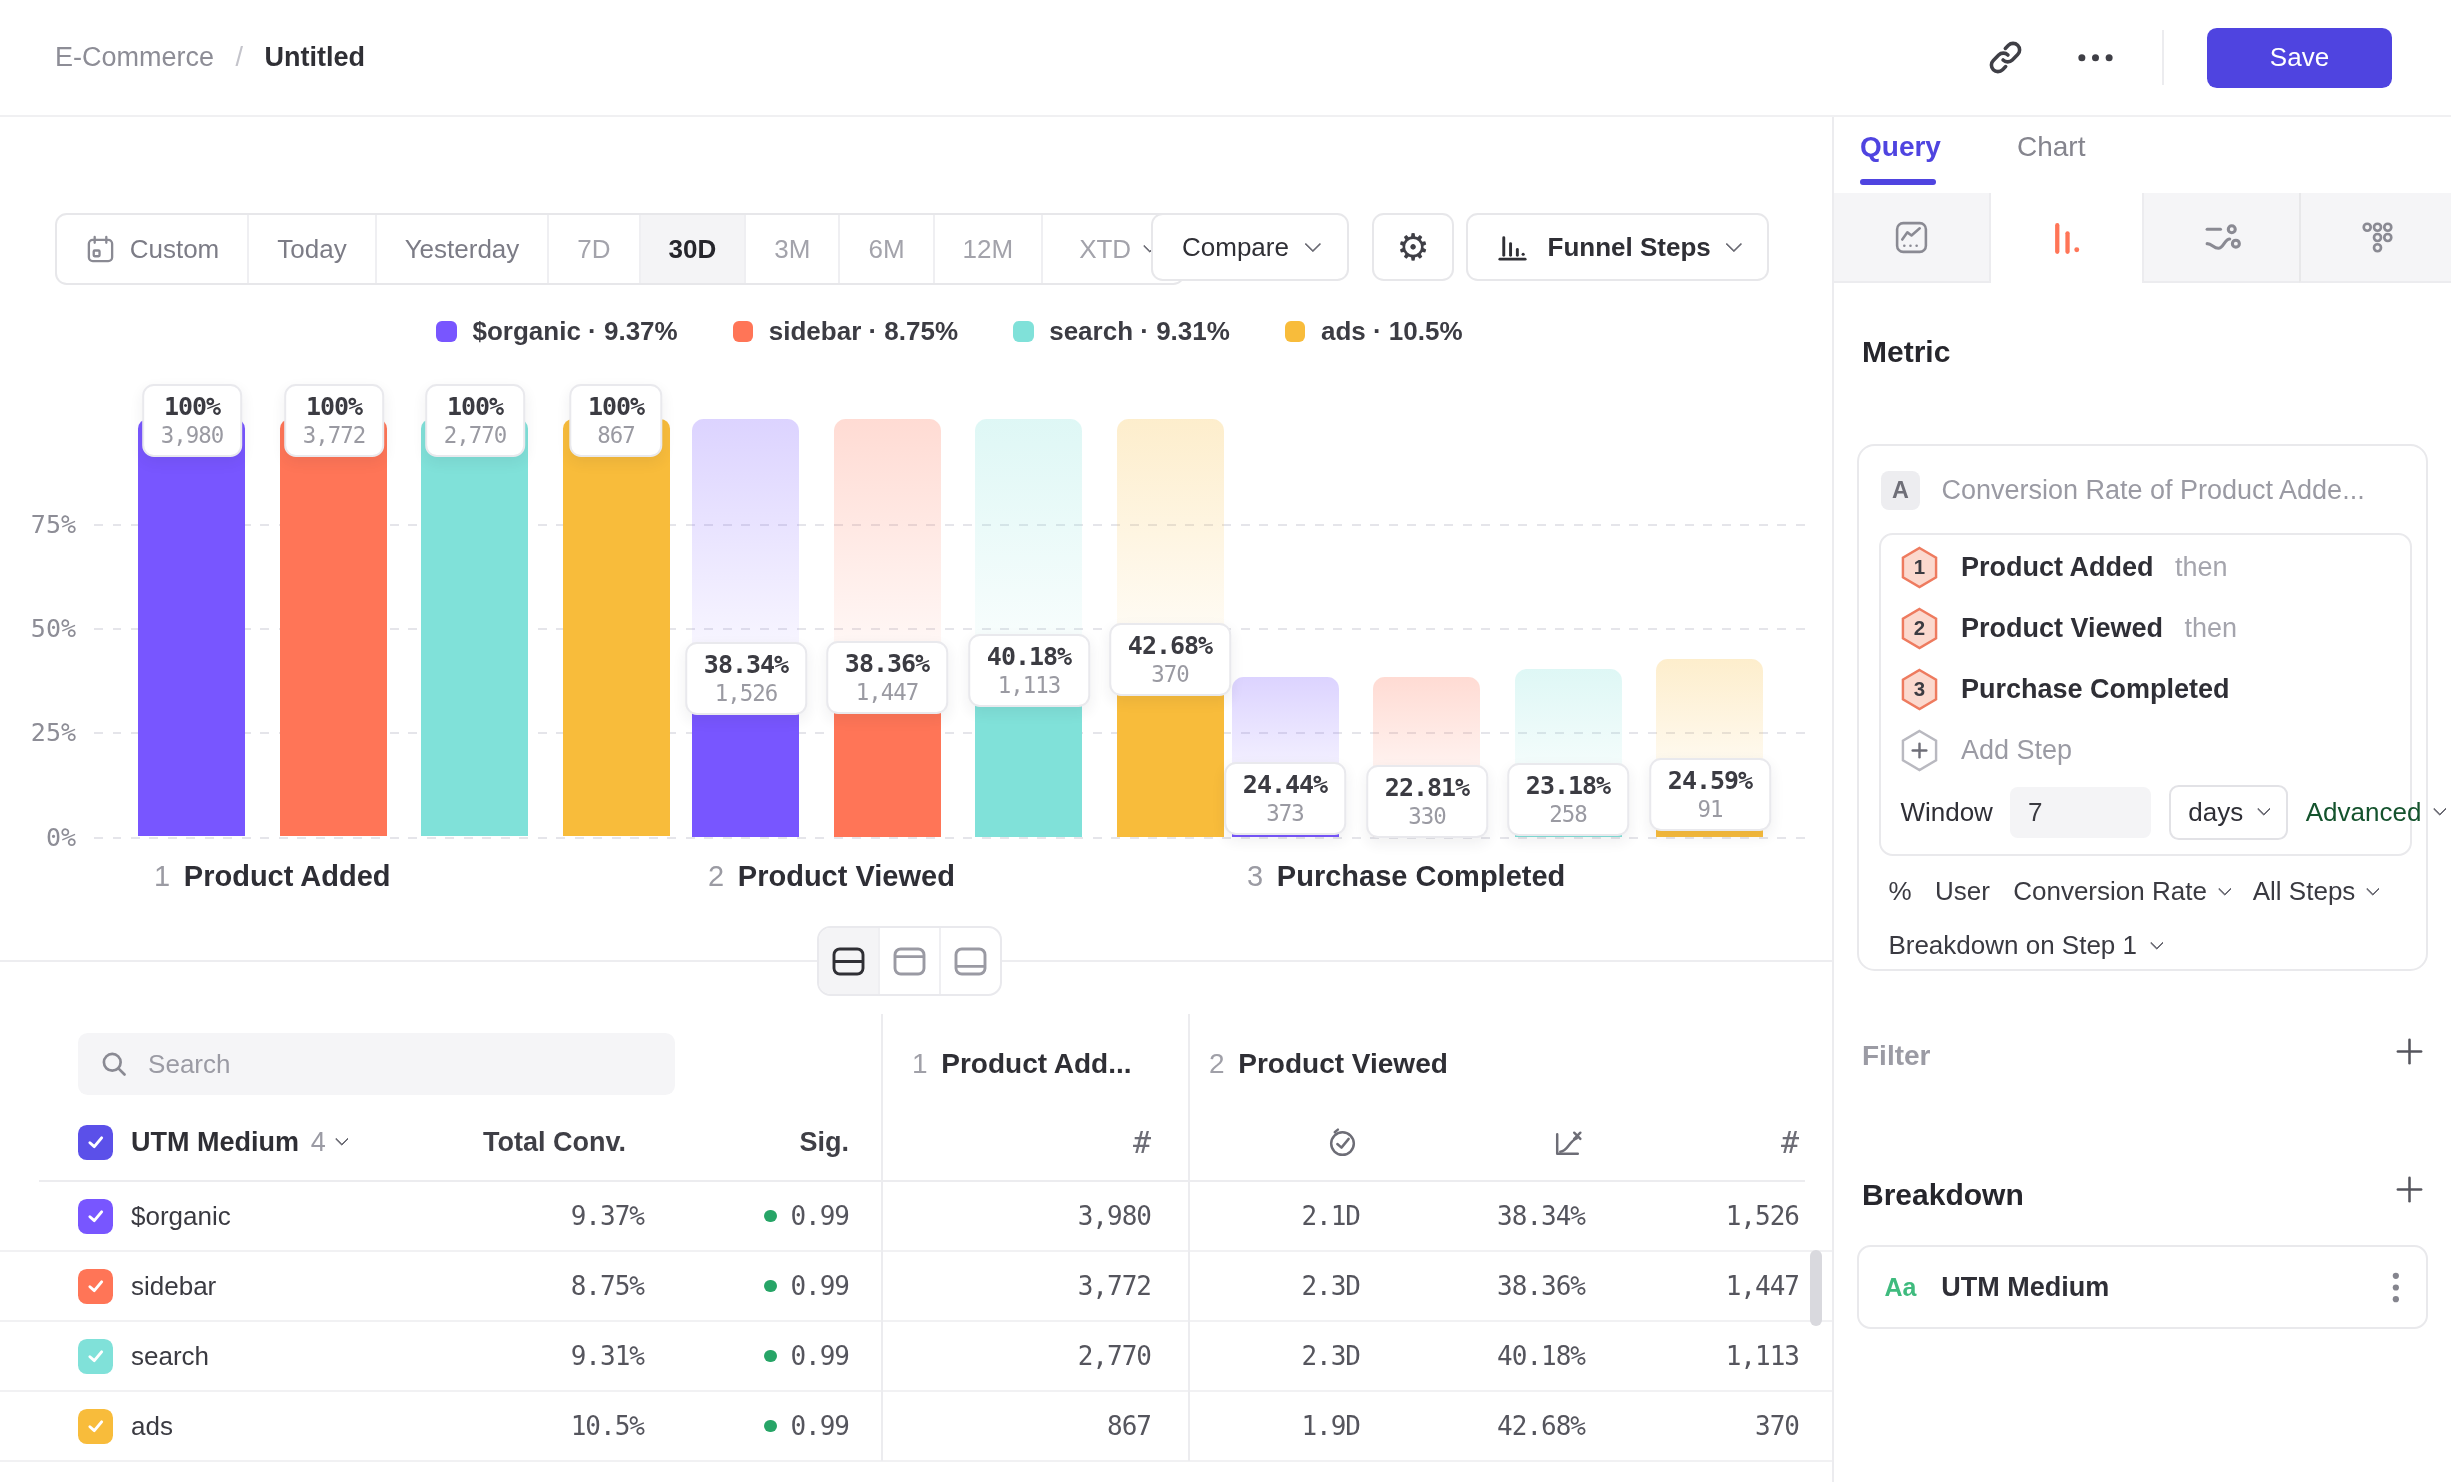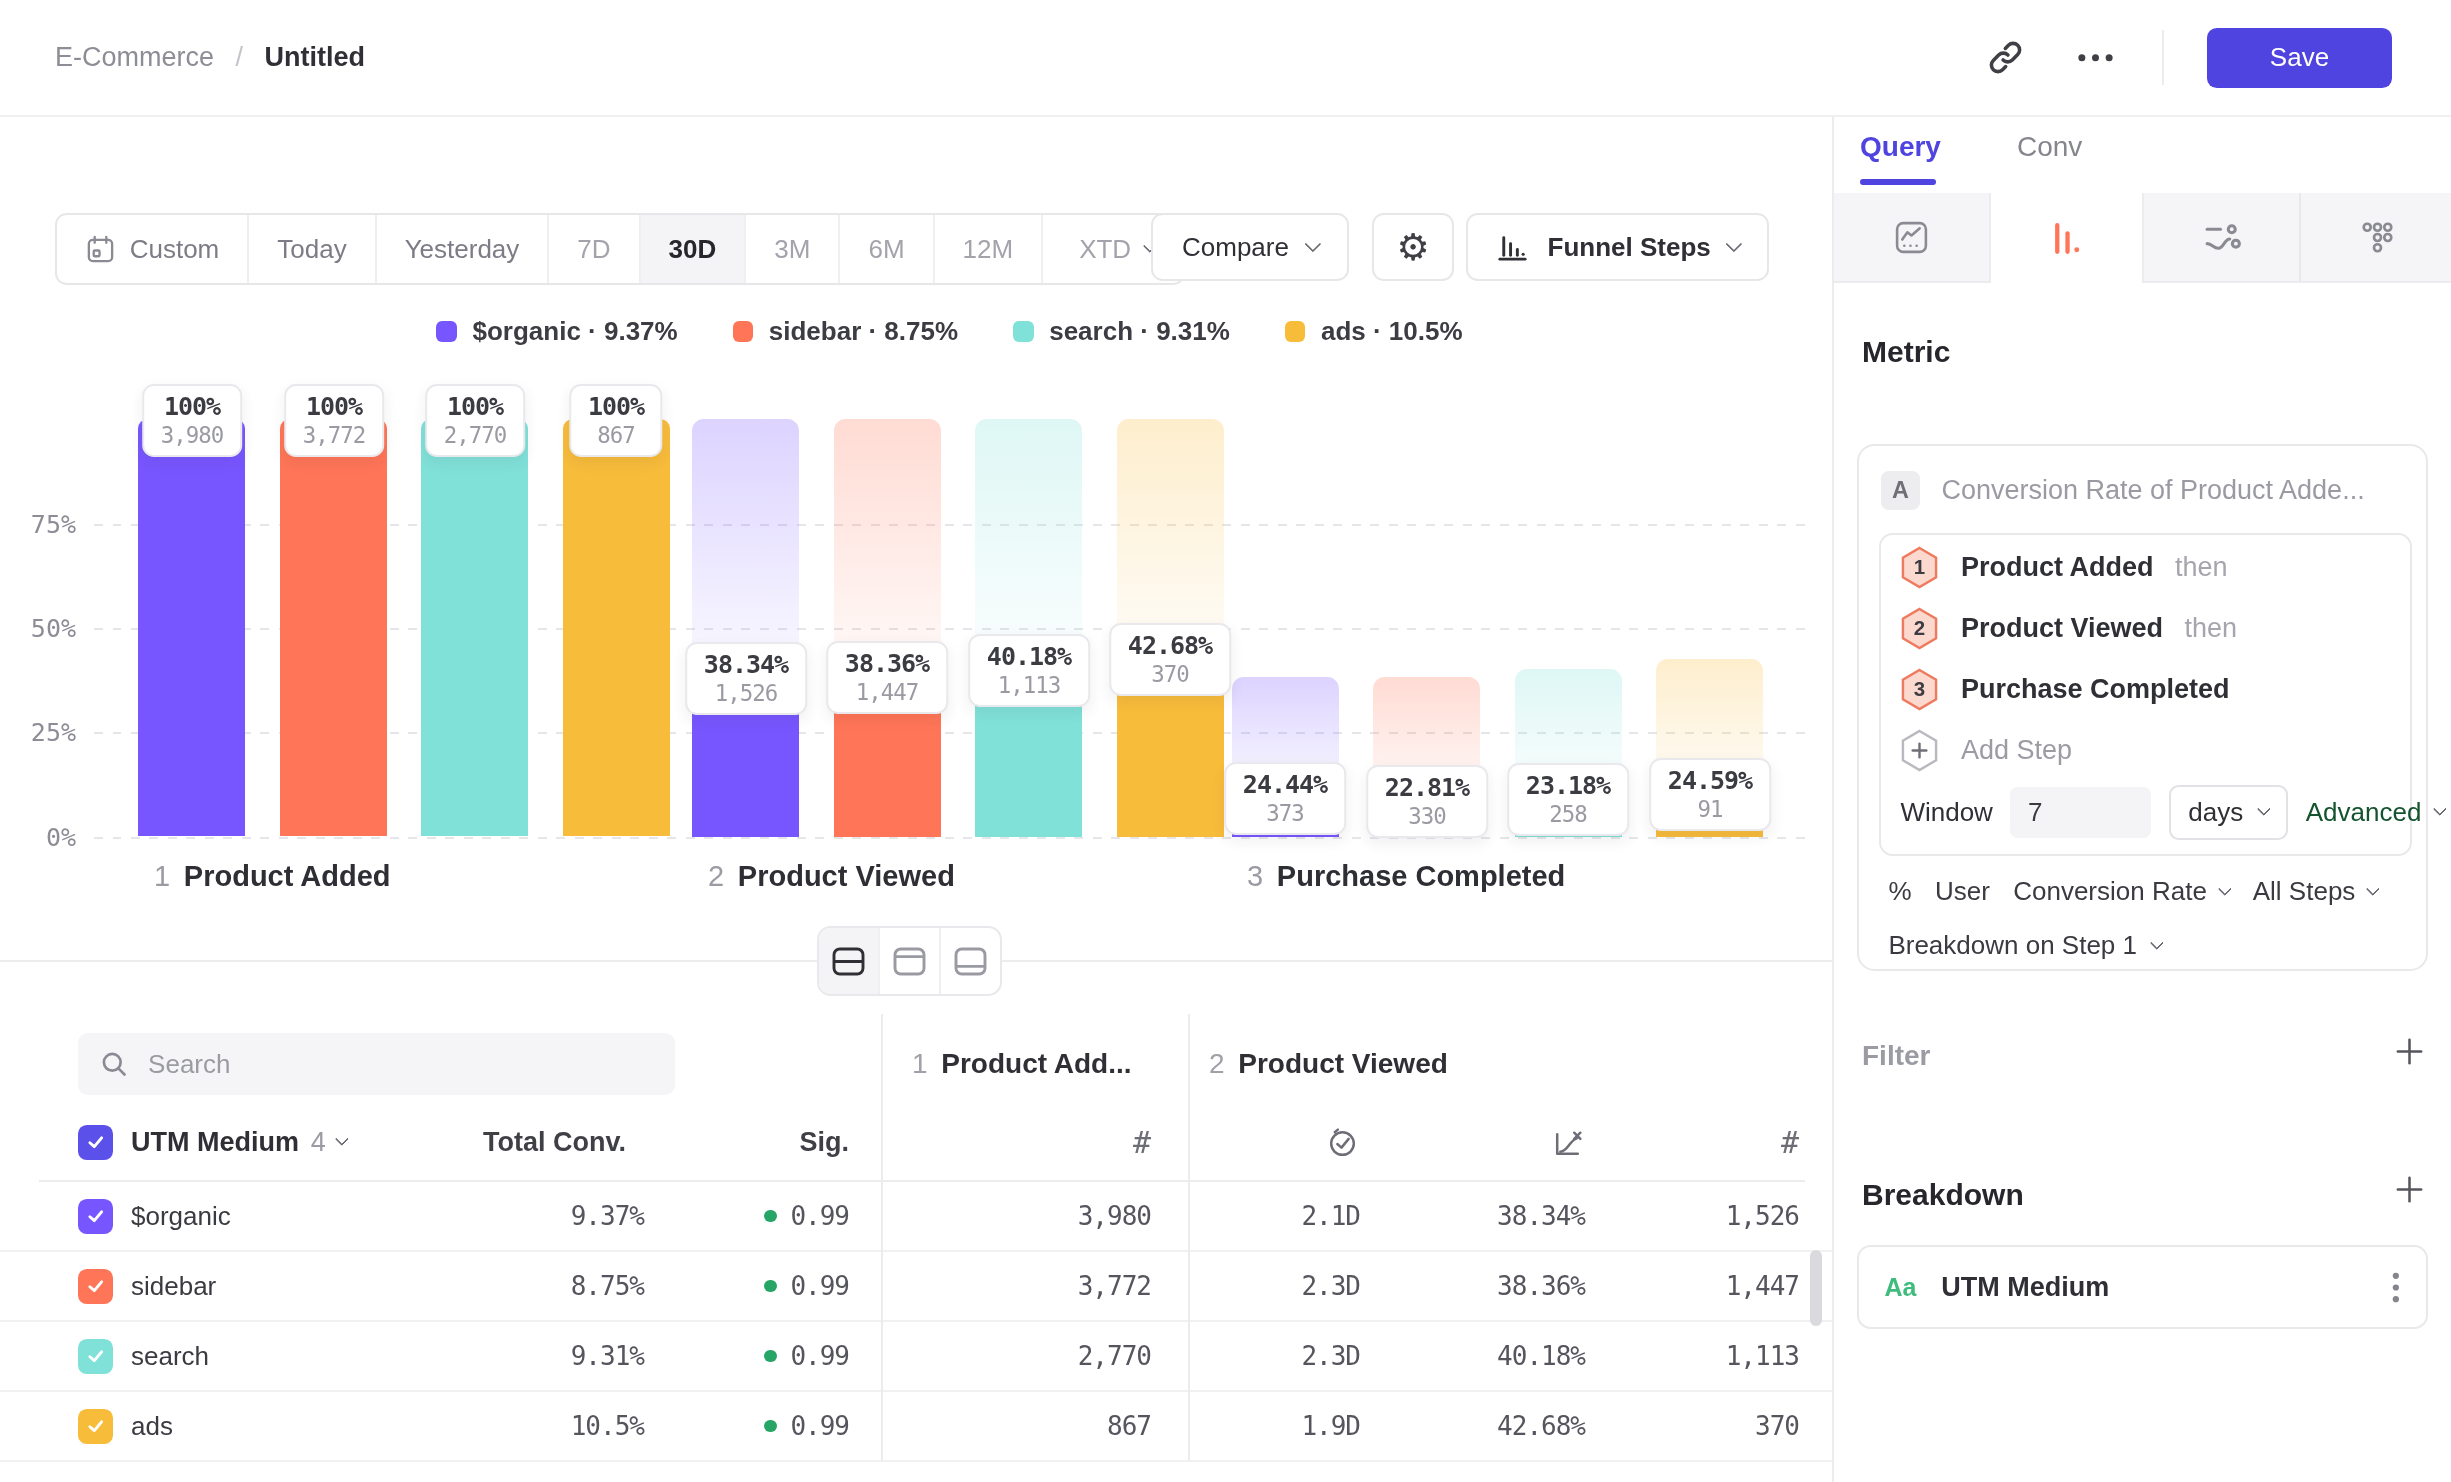--- a/index.html
+++ b/index.html
@@ -484,21 +484,21 @@
     </div>
 
   <div class="vline" style="left:881px"></div>
   <div class="vline" style="left:1188px"></div>
   <div class="sb"></div>
 </div>
 
 <div class="rpanel">
   <div class="ptabs">
     <span class="ptab active">Query</span>
-    <span class="ptab">Conv</span>
+    <span class="ptab">Chart</span>
   </div>
   <div class="underline"></div>
 
   <div class="icostrip">
     <div class="icell">
       <svg width="37" height="37" viewBox="0 0 36 36" fill="none" stroke="#8a8a93" stroke-width="2.5" stroke-linecap="round" stroke-linejoin="round">
         <rect x="4" y="4" width="28" height="28" rx="6"></rect>
           <polyline points="9,20 14,13 18,16 26,9"></polyline>
         <line x1="11" y1="26" x2="11" y2="26.01"></line>
           <line x1="17" y1="26" x2="17" y2="26.01"></line>

